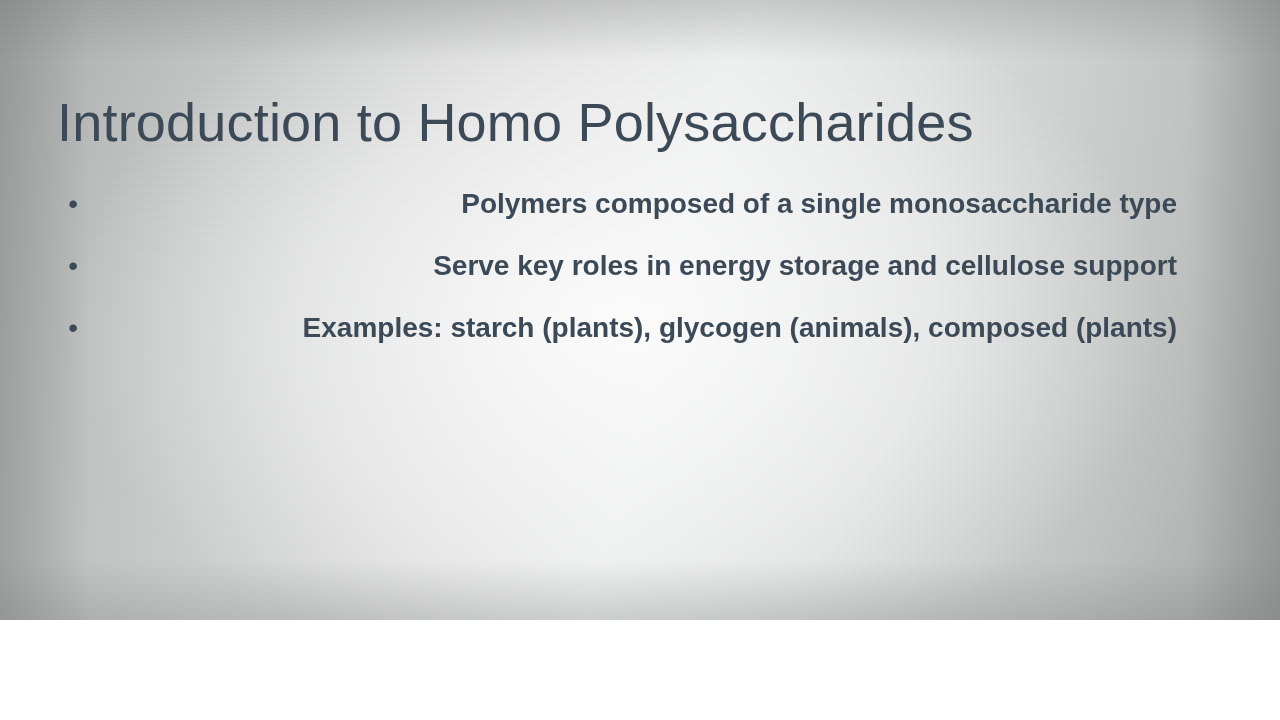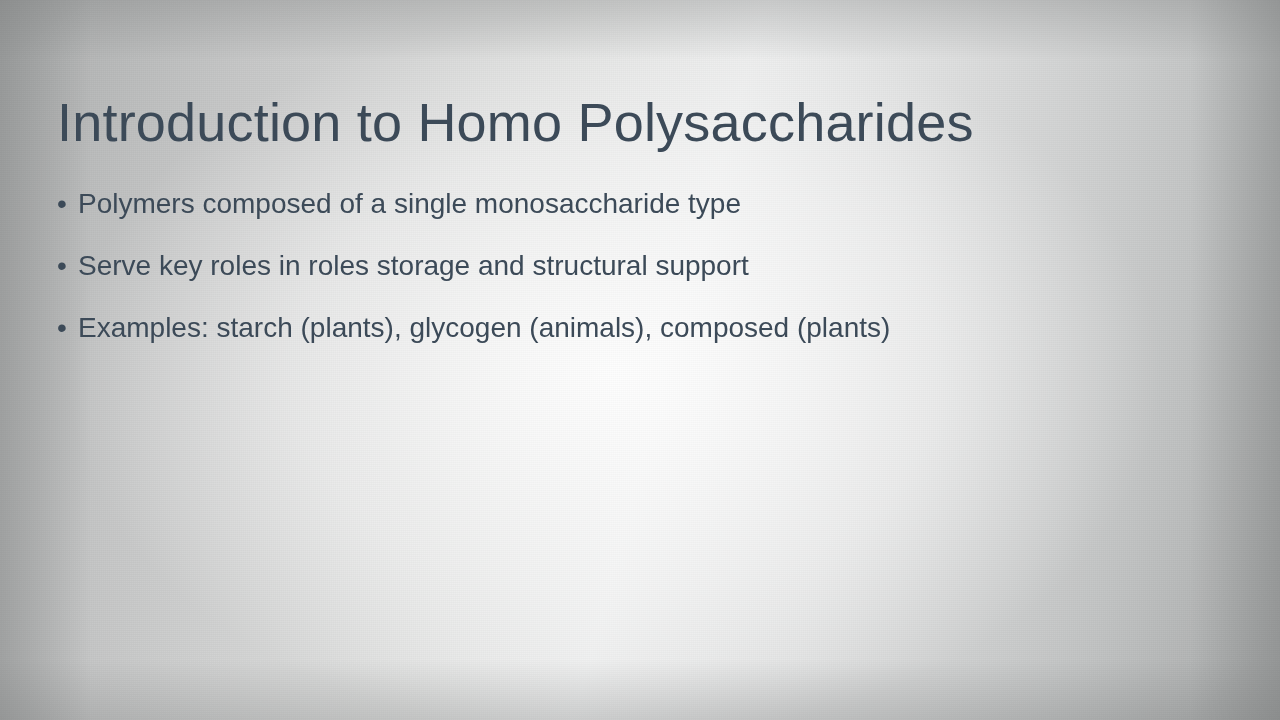--- a/index.html
+++ b/index.html
@@ -9,27 +9,28 @@
   body {
     width: 1280px;
     height: 720px;
     overflow: hidden;
     font-family: "Liberation Sans", sans-serif;
   }
 
   .slide {
     position: relative;
     width: 1280px;
-    height: 720px;
+    height: 620px;
     box-sizing: border-box;
     background-color: #c8c9c9;
     background-image:
       radial-gradient(ellipse 780px 520px at 48% 52%, rgba(255,255,255,0.92) 0%, rgba(250,250,250,0.55) 42%, rgba(230,230,230,0.12) 70%, rgba(200,200,200,0.0) 100%),
       linear-gradient(105deg, #a9abab 0%, #c2c3c3 18%, #dedfde 40%, #eceded 52%, #dcdddd 66%, #bdbfbf 86%, #a4a6a6 100%);
     overflow: hidden;
+    text-align: right;
   }
 
   
   .slide::before {
     content: "";
     position: absolute;
     inset: 0;
     pointer-events: none;
     background-image:
       repeating-linear-gradient(0deg, rgba(255,255,255,0.035) 0px, rgba(255,255,255,0.035) 1px, rgba(0,0,0,0.022) 1px, rgba(0,0,0,0.022) 2px),
@@ -91,20 +92,21 @@
   .bullet-marker {
     flex: 0 0 auto;
     width: 21px;
     color: #3c4a58;
     font-size: 28px;
     line-height: 1.25;
   }
 
   .bullet-text {
     flex: 1 1 auto;
+    font-weight: bold;
   }
 
   .source-note {
     position: absolute;
     left: 57px;
     top: 658px;
     font-size: 18px;
     font-style: italic;
     color: #3f4a57;
   }
@@ -117,21 +119,21 @@
 
     <h1 class="slide-title">Introduction to Homo Polysaccharides</h1>
 
     <ul class="bullet-list">
       <li class="bullet-item">
         <span class="bullet-marker">•</span>
         <span class="bullet-text">Polymers composed of a single monosaccharide type</span>
       </li>
       <li class="bullet-item">
         <span class="bullet-marker">•</span>
-        <span class="bullet-text">Serve key roles in roles storage and structural support</span>
+        <span class="bullet-text">Serve key roles in energy storage and cellulose support</span>
       </li>
       <li class="bullet-item">
         <span class="bullet-marker">•</span>
         <span class="bullet-text">Examples: starch (plants), glycogen (animals), composed (plants)</span>
       </li>
     </ul>
 
 
   </div>
 </div>

